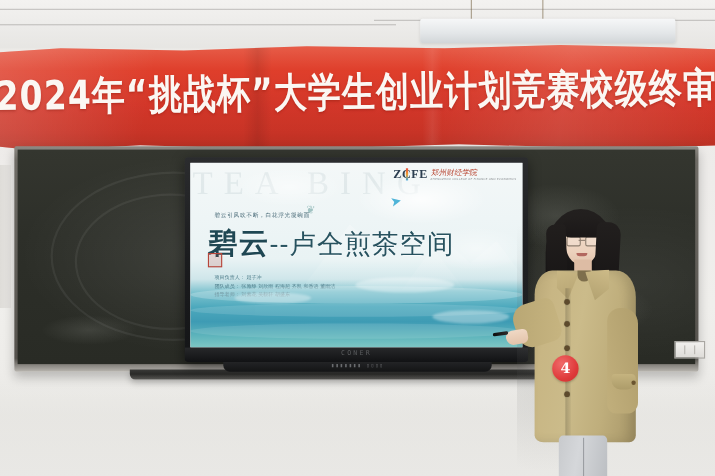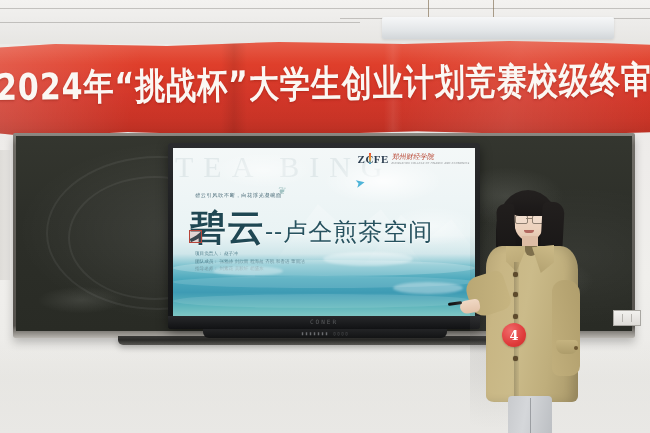--- a/index.html
+++ b/index.html
@@ -287,21 +287,21 @@
     position: absolute;
     left: 16px; top: 55px;
     color: #27525f;
     font-size: 24px;
     font-family: "DejaVu Serif", "Liberation Serif", serif;
     letter-spacing: 1px;
     white-space: nowrap;
     text-shadow: 0 1px 1px rgba(255,255,255,0.7);
   }
   .slide-title .big {
-    font-size: 37px;
+    font-size: 27px;
     font-weight: bold;
     color: #1f4753;
   }
   .slide-seal {
     position: absolute;
     left: 16px; top: 82px;
     width: 11px; height: 11px;
     border: 1px solid #b7453a;
     background: rgba(190,70,55,0.18);
   }

